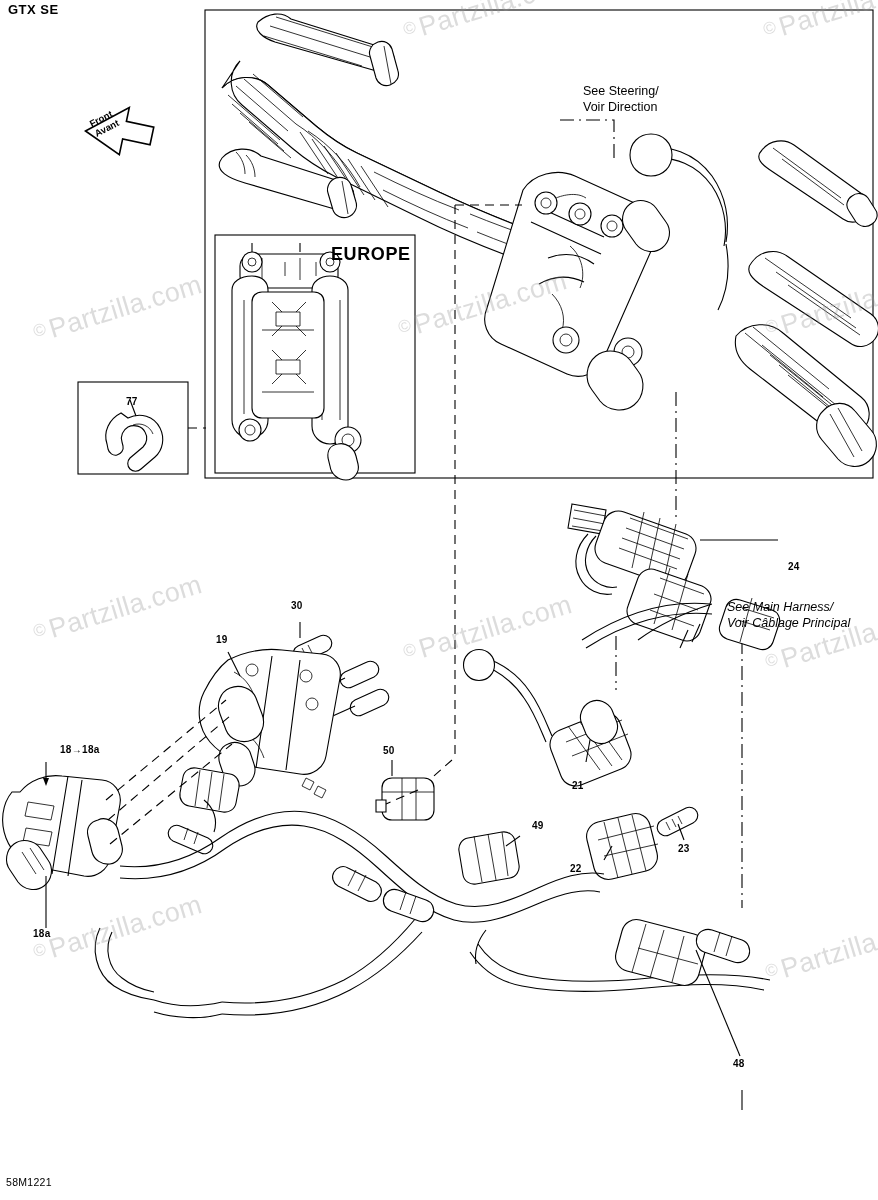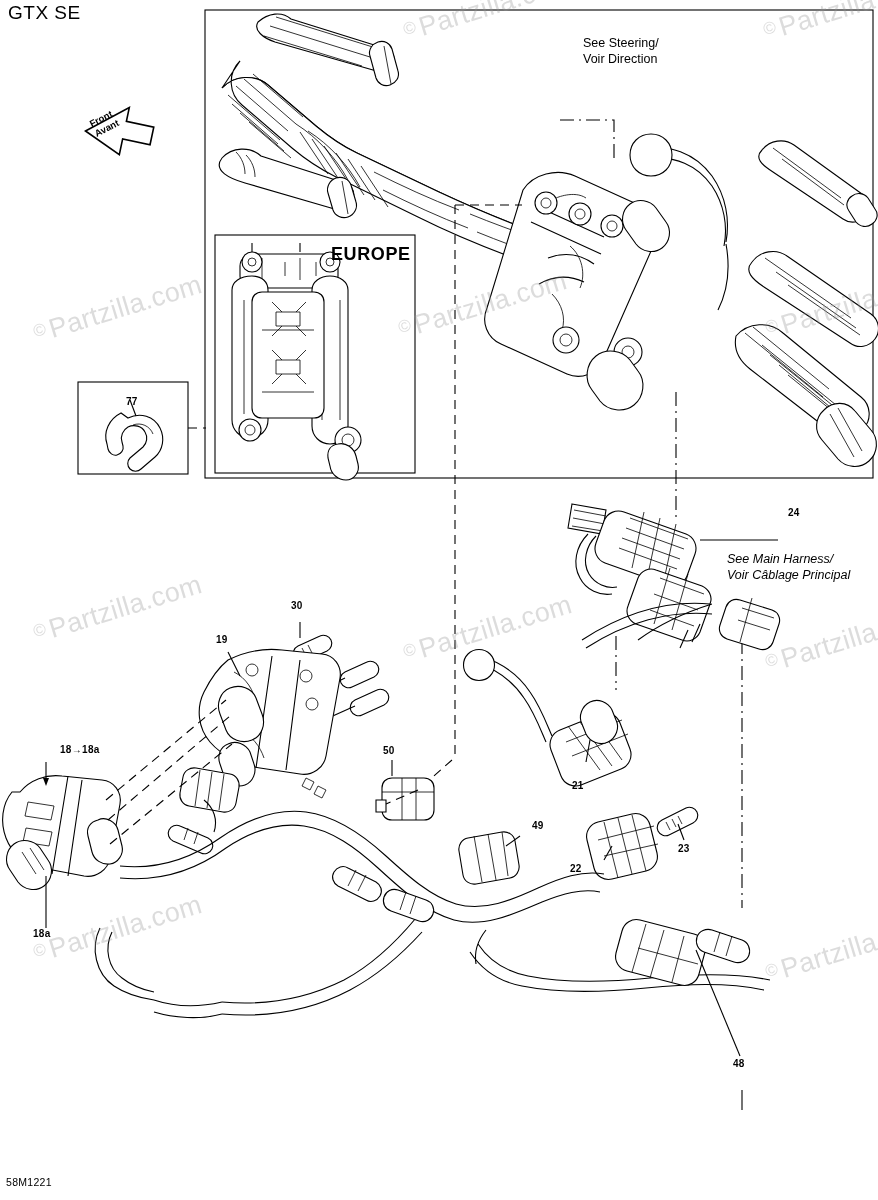--- a/index.html
+++ b/index.html
@@ -16,36 +16,37 @@
     width: 878px;
     height: 1200px;
     overflow: hidden;
     background: #fff;
   }
   .abs { position: absolute; }
 
   
   #title {
     left: 8px; top: 2px;
-    font-size: 19px;
-    font-weight: normal;
+    font-size: 13px;
+    font-weight: bold;
     letter-spacing: 0.5px;
   }
 
   
   .callout {
     font-size: 10px;
     font-weight: bold;
     letter-spacing: 0.3px;
     white-space: nowrap;
   }
   .note {
     font-size: 12.5px;
     line-height: 1.25;
     white-space: pre-line;
+    margin-top: 48px;
   }
   .europe-label {
     font-size: 18px;
     font-weight: bold;
     letter-spacing: 0.6px;
     margin-left: 13px;
   }
   .partno {
     font-size: 10.5px;
     letter-spacing: 0.2px;
@@ -403,21 +404,21 @@
   </div>
 
   <div class="abs europe-label" style="left:318px; top:244px;">EUROPE</div>
 
   <div class="abs note" style="left:583px; top:36px;">See Steering/
 Voir Direction</div>
   <div class="abs note" style="left:727px; top:552px;font-style:italic;">See Main Harness/
 Voir Câblage Principal</div>
 
   <div class="abs callout" style="left:126px; top:396px;">77</div>
-  <div class="abs callout" style="left:788px; top:507px;">24</div>
+  <div class="abs callout" style="left:788px; top:561px;">24</div>
   <div class="abs callout" style="left:291px; top:600px;">30</div>
   <div class="abs callout" style="left:216px; top:634px;">19</div>
   <div class="abs callout" style="left:383px; top:745px;">50</div>
   <div class="abs callout" style="left:532px; top:820px;">49</div>
   <div class="abs callout" style="left:572px; top:780px;">21</div>
   <div class="abs callout" style="left:570px; top:863px;">22</div>
   <div class="abs callout" style="left:678px; top:843px;">23</div>
   <div class="abs callout" style="left:24px;  top:744px;margin-left:36px;">18→18a</div>
   <div class="abs callout" style="left:33px;  top:928px;">18a</div>
   <div class="abs callout" style="left:733px; top:1058px;">48</div>

